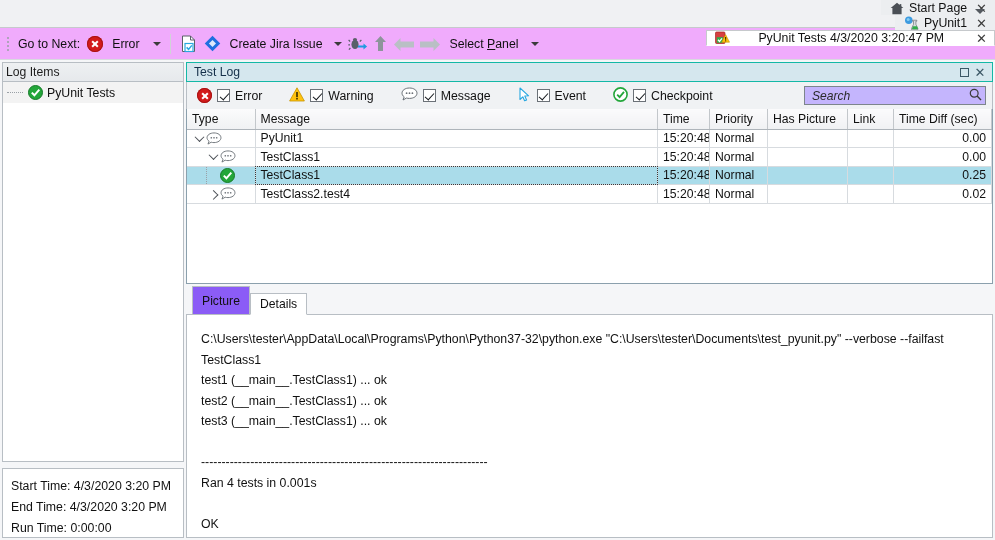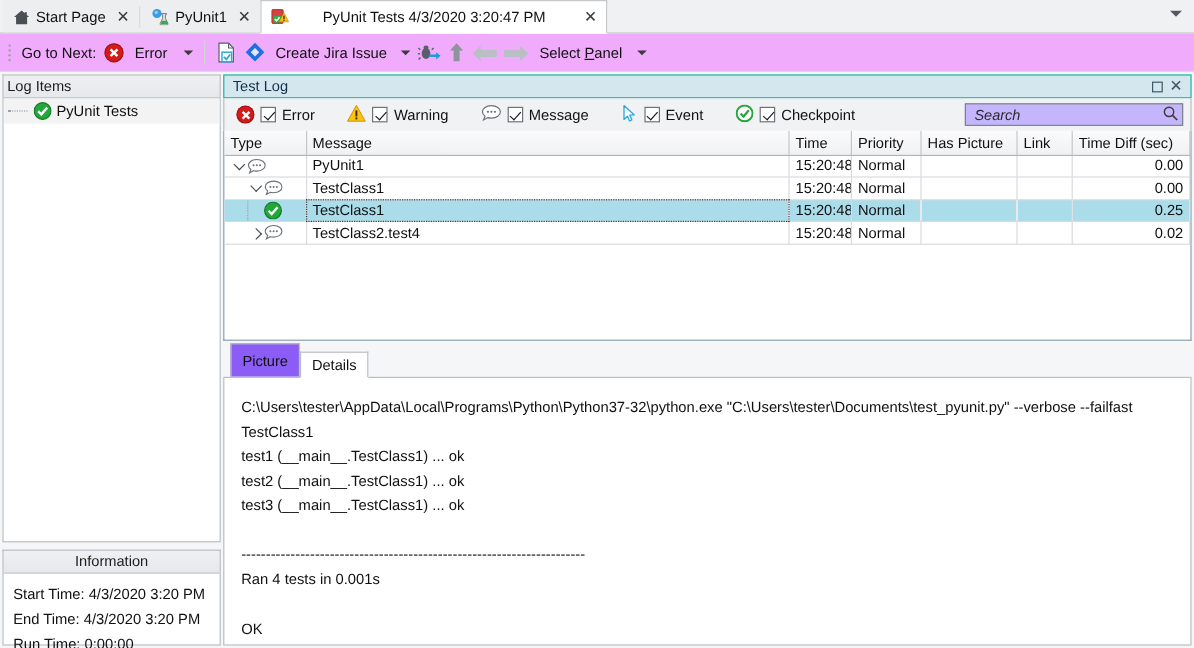--- a/index.html
+++ b/index.html
@@ -16,20 +16,21 @@
 
   
   .tabstrip {
     position: relative;
     height: 28px;
     background: #f0f1f3;
     border-bottom: 1px solid #c6c9cc;
     display: flex;
     align-items: flex-end;
     padding-left: 2px;
+    flex-direction: column;
   }
   .tab {
     height: 27px;
     display: flex;
     align-items: center;
     gap: 5px;
     padding: 0 7px 0 8px;
     background: #f0f1f3;
     border: 1px solid transparent;
     border-bottom: none;
@@ -164,21 +165,21 @@
   .tree-label { font-size: 12.3px; color: #111; }
 
   .info-box {
     margin-top: 6px;
     flex: none;
   }
   .info-body {
     background: #ffffff;
     border: 1px solid #b8bec4;
     padding: 7px 8px 8px 8px;
-    height: 61px;
+    height: 70px;
   }
   .info-line { font-size: 12.3px; color: #111; line-height: 21px; white-space: nowrap; }
 
   
   .rightpane {
     flex: 1;
     min-width: 0;
     display: flex;
     flex-direction: column;
     padding: 2px 2px 2px 0;
@@ -503,21 +504,20 @@
           <svg width="15" height="15" viewBox="0 0 15 15">
             <circle cx="7.5" cy="7.5" r="7" fill="#23a63a" stroke="#157a28" stroke-width="1"></circle>
             <path d="M3.8 7.6 l2.6 2.7 l4.9 -5.6" stroke="#fff" stroke-width="2" fill="none"></path>
           </svg>
         </span>
         <span class="tree-label">PyUnit Tests</span>
       </div>
     </div>
 
     <div class="info-box">
-      <div class="panel-cap" style="justify-content:center;padding-left:0">Information</div>
       <div class="info-body">
         <div class="info-line">Start Time: 4/3/2020 3:20 PM</div>
         <div class="info-line">End Time: 4/3/2020 3:20 PM</div>
         <div class="info-line">Run Time: 0:00:00</div>
       </div>
     </div>
   </div>
 
   <div class="rightpane">
 

